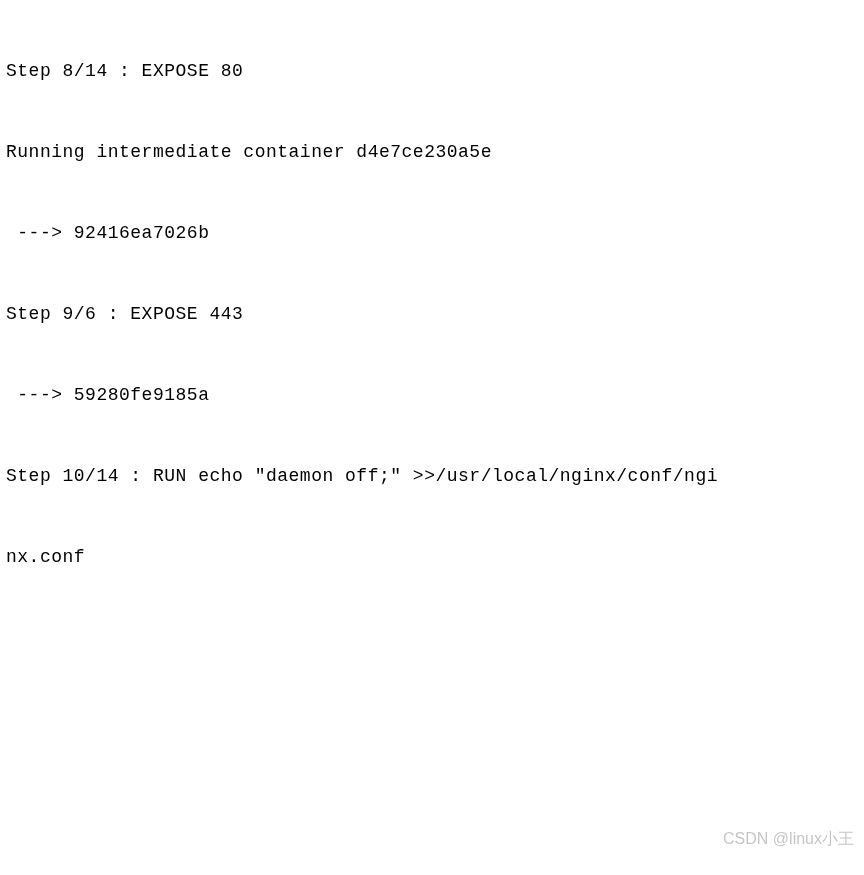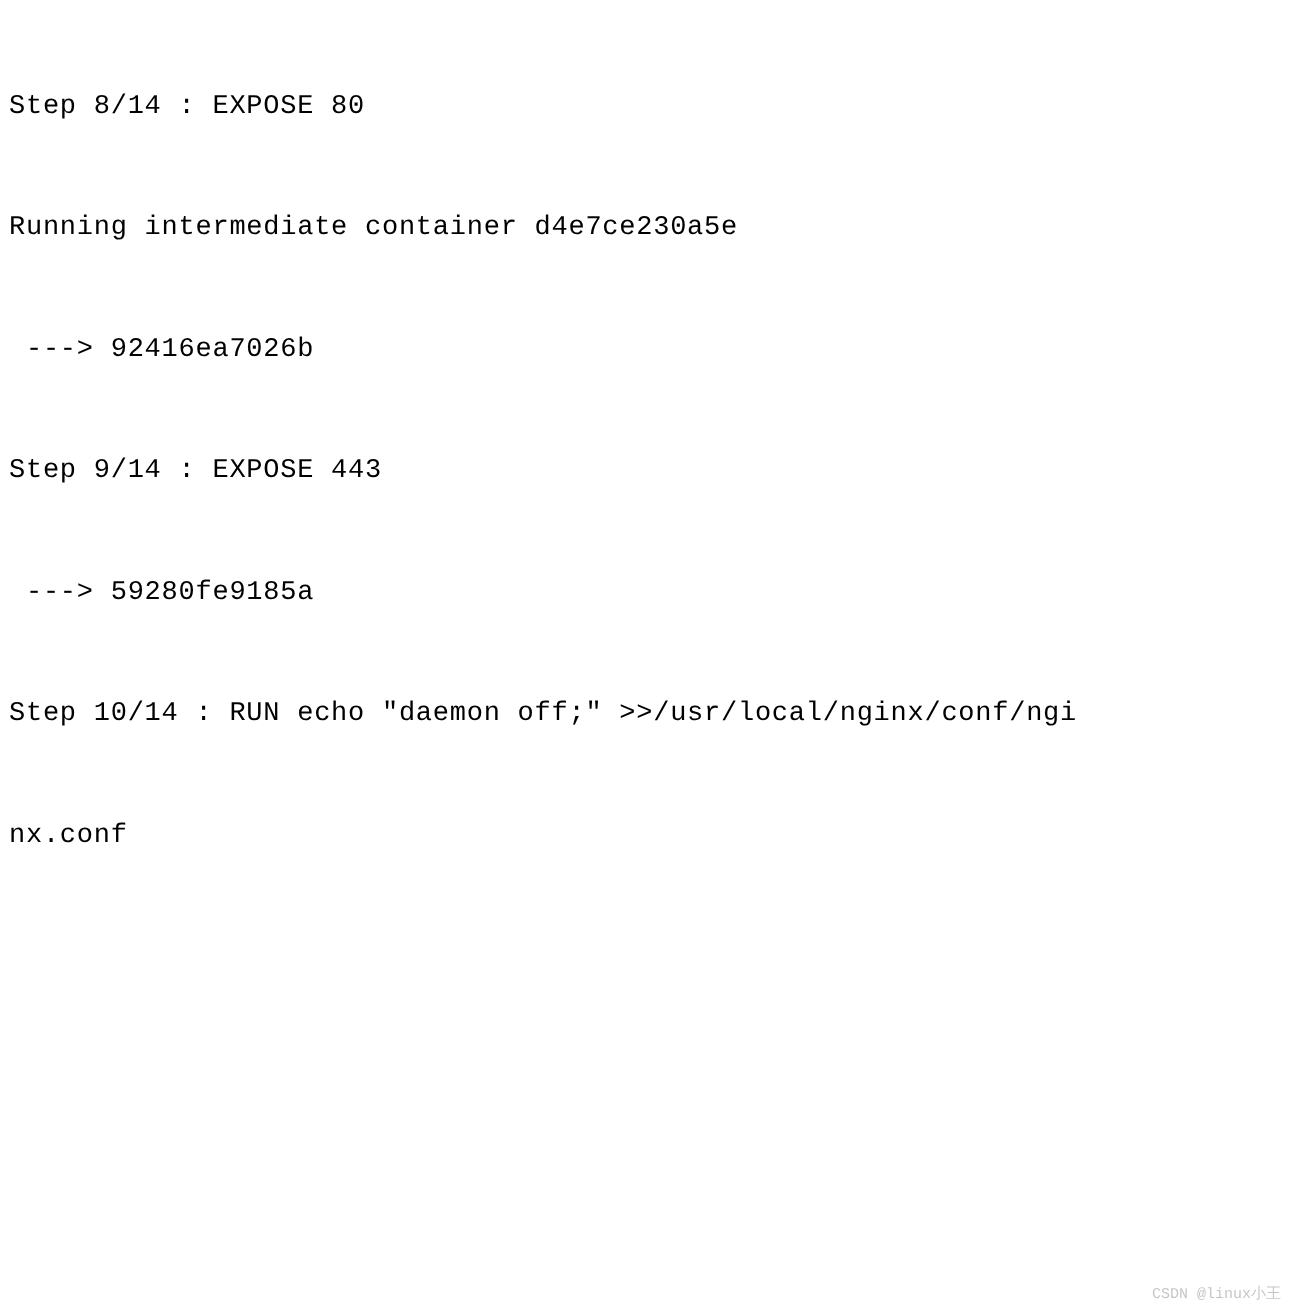--- a/index.html
+++ b/index.html
@@ -22,37 +22,37 @@
     .terminal {
       white-space: pre;
       font-family: "Courier New", Courier, monospace;
       letter-spacing: 0.5px;
     }
     .line {
       display: block;
     }
     .watermark {
       position: absolute;
-      bottom: 4px;
+      bottom: 24px;
       right: 10px;
-      font-family: Liberation Mono, monospace;
-      font-size: 10px;
+      font-family: Liberation Sans, sans-serif;
+      font-size: 16px;
       color: rgba(150, 150, 150, 0.55);
       letter-spacing: 0;
       white-space: nowrap;
     }
   </style>
 </head>
 <body>
 
 <div class="terminal">
   <span class="line">Step 8/14 : EXPOSE 80</span>
   <span class="line">Running intermediate container d4e7ce230a5e</span>
   <span class="line"> ---&gt; 92416ea7026b</span>
-  <span class="line">Step 9/14 : EXPOSE 443</span>
+  <span class="line">Step 9/6 : EXPOSE 443</span>
   <span class="line"> ---&gt; 59280fe9185a</span>
   <span class="line">Step 10/14 : RUN echo "daemon off;" &gt;&gt;/usr/local/nginx/conf/ngi</span>
   <span class="line">nx.conf</span>
   
   
   
   
   
   
   

